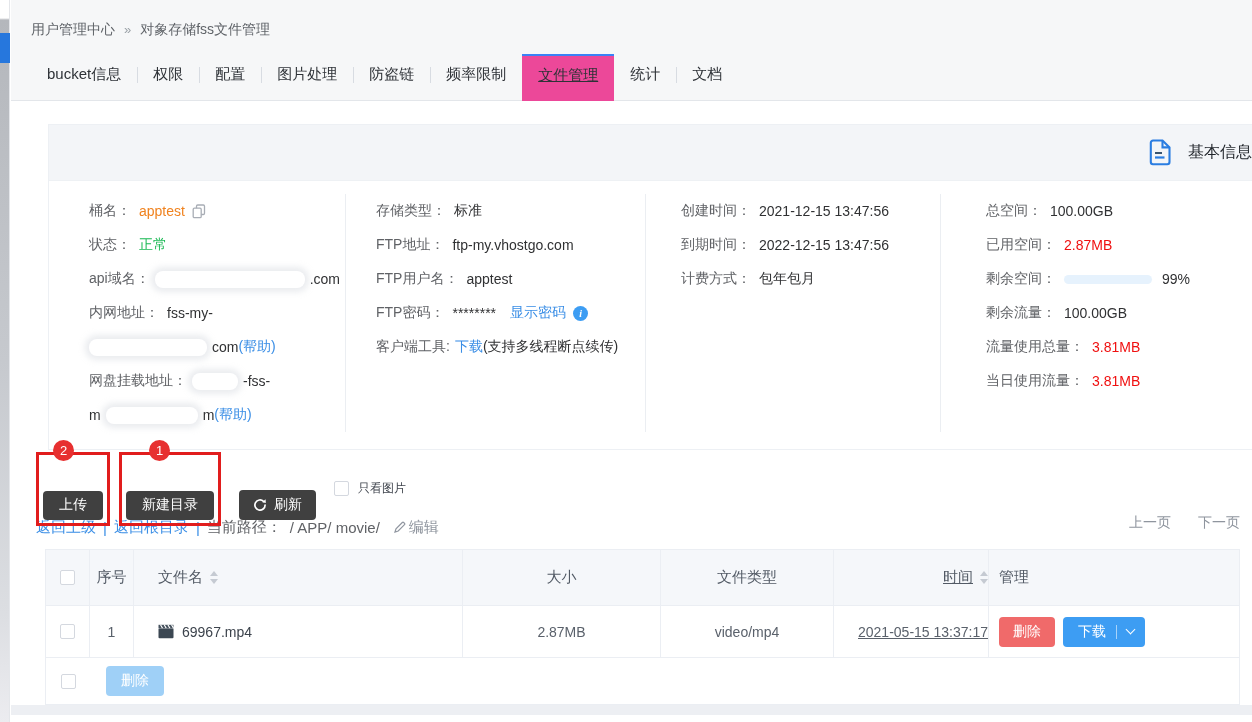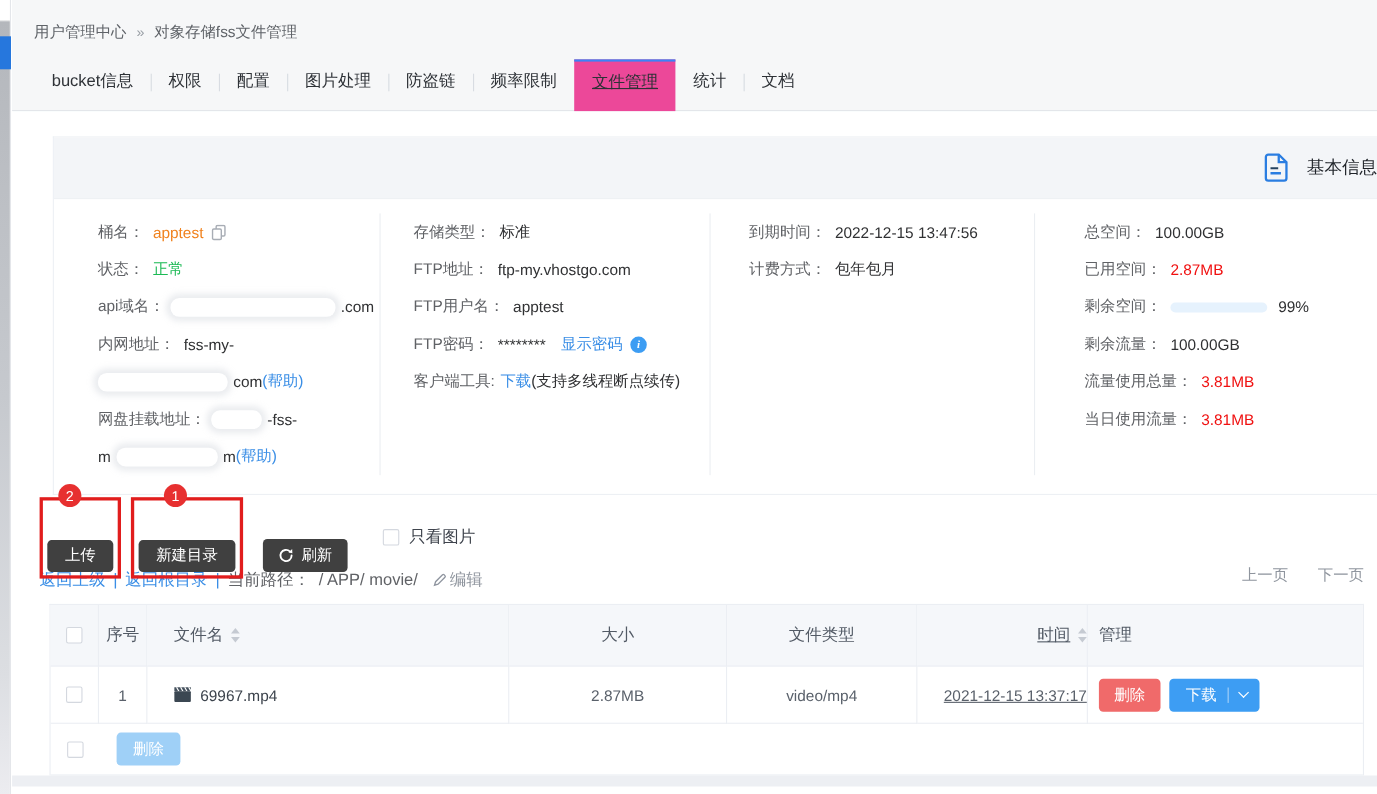--- a/index.html
+++ b/index.html
@@ -58,21 +58,21 @@
   
   .toolbar{margin:19px 0 0 25px;display:flex;align-items:center;position:relative;height:39px;}
   .red-box{border:3px solid #e11d1d;padding:3px 4px;position:relative;display:flex;}
   .red-box + .red-box{margin-left:9px;}
   .badge{position:absolute;top:-15px;width:21px;height:21px;border-radius:50%;background:#e73030;
     color:#fff;font-size:13px;line-height:21px;text-align:center;}
   .badge-upload{left:14px;} .badge-newdir{left:27px;}
   .btn{border:none;border-radius:4px;color:#fff;font-size:14px;cursor:pointer;font-family:inherit;}
   .btn-blue{background:#404040;height:29px;padding:0 16px;margin-top:33px;}
   .btn-refresh{margin-left:18px;height:30px;display:inline-flex;align-items:center;gap:7px;padding:0 14px;}
-  .cb-group{margin-left:32px;display:flex;align-items:center;gap:9px;font-size:15px;color:#3f444d;cursor:pointer;}
+  .cb-group{margin-left:18px;display:flex;align-items:center;gap:9px;font-size:12px;color:#3f444d;cursor:pointer;}
   .cb{width:15px;height:15px;border:1px solid #d4d8df;border-radius:2px;background:#fff;display:inline-block;cursor:pointer;}
 
   
   .pathbar{margin:10px 12px 0 25px;display:flex;align-items:center;font-size:15px;color:#606266;}
   .pdiv{color:#3a8ee6;margin:0 7px;}
   .cur-label{margin-right:8px;}
   .edit-link{margin-left:13px;color:#8f959e;display:inline-flex;align-items:center;gap:3px;cursor:pointer;text-align:right;}
   .pager{margin-left:auto;display:flex;gap:27px;color:#8f959e;font-size:14px;position:relative;top:-5px;}
   .pager span{cursor:pointer;}
 
@@ -207,20 +207,24 @@
               <span class="info-icon">i</span>
             </div>
           <div class="irow">
               <span>客户端工具:</span>
               <span class="link" style="margin-left:5px;">下载</span>
               <span style="color:#303133;">(支持多线程断点续传)</span>
             </div>
         </div>
         <div class="icol icol3">
           <div class="irow">
+              <span>创建时间：</span>
+              <span class="ival">2021-12-15 13:47:56</span>
+            </div>
+          <div class="irow">
               <span>到期时间：</span>
               <span class="ival">2022-12-15 13:47:56</span>
             </div>
           <div class="irow">
               <span>计费方式：</span>
               <span class="ival">包年包月</span>
             </div>
         </div>
         <div class="icol icol4">
           <div class="irow">
@@ -331,21 +335,21 @@
             <svg width="16" height="15" viewBox="0 0 16 15">
               <path d="M0.5 0.8 15.5 0.8 15.5 4.4 0.5 4.4z" fill="#46525e"></path>
               <path d="M2.5 0.8 4.6 4.4M6.2 0.8 8.3 4.4M9.9 0.8 12 4.4M13.5 0.8 15.5 4.1" stroke="#fff" stroke-width="1.1"></path>
               <rect x="0.5" y="4.4" width="15" height="9.8" rx="1" fill="#3b4752"></rect>
             </svg>
           </span>
           <span class="fname">69967.mp4</span>
         </div>
         <div class="cell c-size">2.87MB</div>
         <div class="cell c-type">video/mp4</div>
-        <div class="cell c-time">2021-12-15 13:37:17</div>
+        <div class="cell c-time">2021-05-15 13:37:17</div>
         <div class="cell c-manage">
           <button class="btn btn-danger">删除</button>
           <button class="btn-download">
             <span>下载</span>
             <span class="dl-sep"></span>
             <span class="dl-caret"></span>
           </button>
         </div>
       </div>
       <div class="tfoot">

